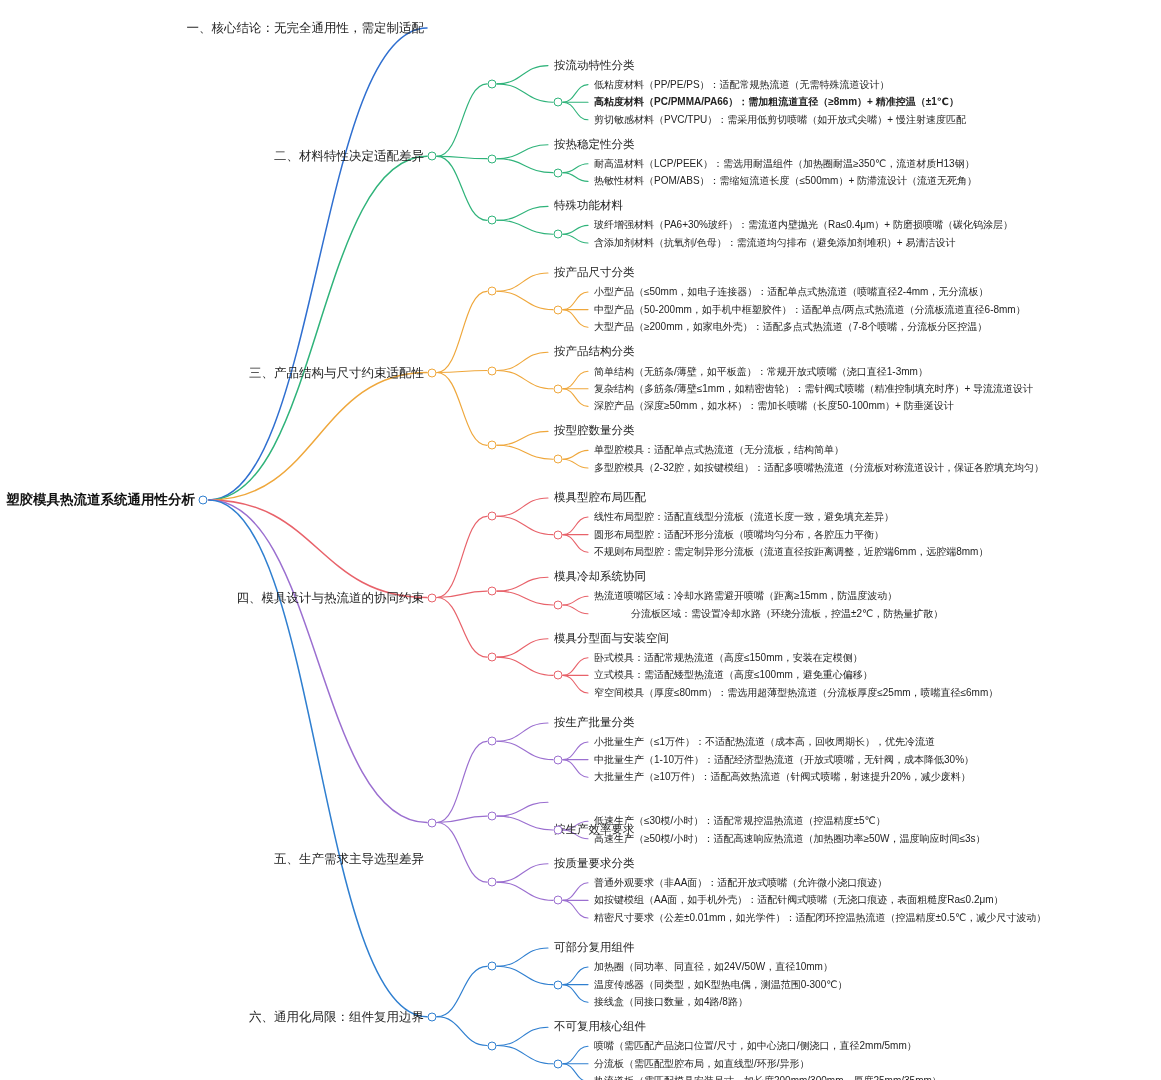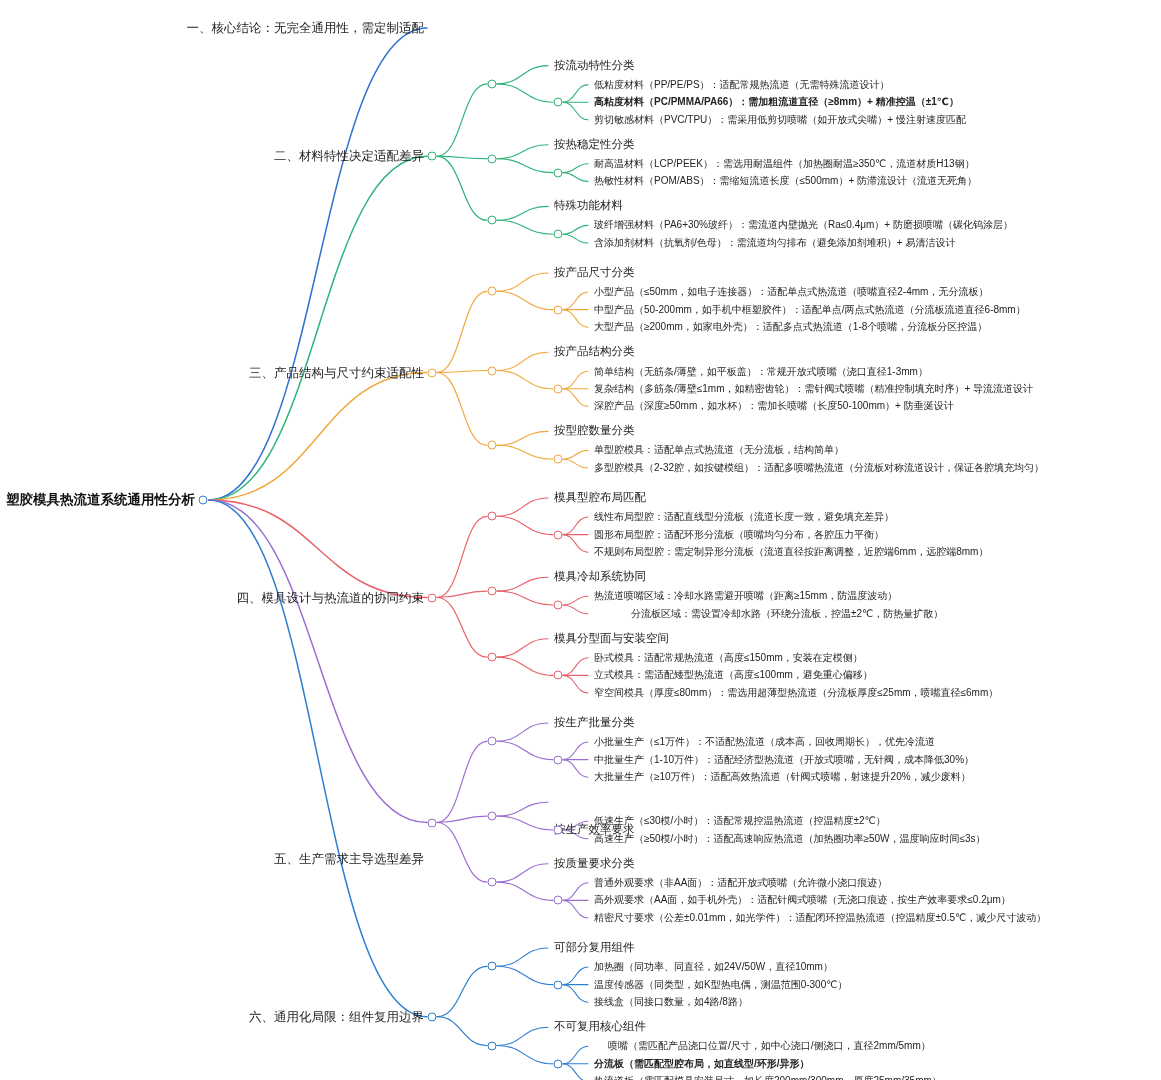--- a/index.html
+++ b/index.html
@@ -177,21 +177,21 @@
       <div class="dot" style="left: 558px; top: 234.2px; border-color: rgb(47, 179, 122);"></div>
       <div class="node n-l3" style="top: 225.4px; left: 594px;"><span class="txt">玻纤增强材料（PA6+30%玻纤）：需流道内壁抛光（Ra≤0.4μm）+ 防磨损喷嘴（碳化钨涂层）</span></div>
       <div class="node n-l3" style="top: 243px; left: 594px;"><span class="txt">含添加剂材料（抗氧剂/色母）：需流道均匀排布（避免添加剂堆积）+ 易清洁设计</span></div>
       <div class="node n-l1" style="top: 372.5px; right: 737px;"><span class="txt">三、产品结构与尺寸约束适配性</span></div>
       <div class="dot" style="left: 432px; top: 372.5px; border-color: rgb(239, 167, 59);"></div>
       <div class="dot" style="left: 492px; top: 291.3px; border-color: rgb(239, 167, 59);"></div>
       <div class="node n-l2" style="top: 273px; left: 554px;"><span class="txt">按产品尺寸分类</span></div>
       <div class="dot" style="left: 558px; top: 309.6px; border-color: rgb(239, 167, 59);"></div>
       <div class="node n-l3" style="top: 292px; left: 594px;"><span class="txt">小型产品（≤50mm，如电子连接器）：适配单点式热流道（喷嘴直径2-4mm，无分流板）</span></div>
       <div class="node n-l3" style="top: 309.6px; left: 594px;"><span class="txt">中型产品（50-200mm，如手机中框塑胶件）：适配单点/两点式热流道（分流板流道直径6-8mm）</span></div>
-      <div class="node n-l3" style="top: 327.2px; left: 594px;"><span class="txt">大型产品（≥200mm，如家电外壳）：适配多点式热流道（1-8个喷嘴，分流板分区控温）</span></div>
+      <div class="node n-l3" style="top: 327.2px; left: 594px;"><span class="txt">大型产品（≥200mm，如家电外壳）：适配多点式热流道（7-8个喷嘴，分流板分区控温）</span></div>
       <div class="dot" style="left: 492px; top: 370.5px; border-color: rgb(239, 167, 59);"></div>
       <div class="node n-l2" style="top: 352.2px; left: 554px;"><span class="txt">按产品结构分类</span></div>
       <div class="dot" style="left: 558px; top: 388.8px; border-color: rgb(239, 167, 59);"></div>
       <div class="node n-l3" style="top: 372px; left: 594px;"><span class="txt">简单结构（无筋条/薄壁，如平板盖）：常规开放式喷嘴（浇口直径1-3mm）</span></div>
       <div class="node n-l3" style="top: 388.8px; left: 594px;"><span class="txt">复杂结构（多筋条/薄壁≤1mm，如精密齿轮）：需针阀式喷嘴（精准控制填充时序）+ 导流流道设计</span></div>
       <div class="node n-l3" style="top: 406.4px; left: 594px;"><span class="txt">深腔产品（深度≥50mm，如水杯）：需加长喷嘴（长度50-100mm）+ 防垂涎设计</span></div>
       <div class="dot" style="left: 492px; top: 445.3px; border-color: rgb(239, 167, 59);"></div>
       <div class="node n-l2" style="top: 431.4px; left: 554px;"><span class="txt">按型腔数量分类</span></div>
       <div class="dot" style="left: 558px; top: 459.2px; border-color: rgb(239, 167, 59);"></div>
       <div class="node n-l3" style="top: 450.4px; left: 594px;"><span class="txt">单型腔模具：适配单点式热流道（无分流板，结构简单）</span></div>
@@ -219,38 +219,38 @@
       <div class="dot" style="left: 432px; top: 822.5px; border-color: rgb(155, 111, 208);"></div>
       <div class="dot" style="left: 492px; top: 741.3px; border-color: rgb(155, 111, 208);"></div>
       <div class="node n-l2" style="top: 723px; left: 554px;"><span class="txt">按生产批量分类</span></div>
       <div class="dot" style="left: 558px; top: 759.6px; border-color: rgb(155, 111, 208);"></div>
       <div class="node n-l3" style="top: 742px; left: 594px;"><span class="txt">小批量生产（≤1万件）：不适配热流道（成本高，回收周期长），优先冷流道</span></div>
       <div class="node n-l3" style="top: 759.6px; left: 594px;"><span class="txt">中批量生产（1-10万件）：适配经济型热流道（开放式喷嘴，无针阀，成本降低30%）</span></div>
       <div class="node n-l3" style="top: 777.2px; left: 594px;"><span class="txt">大批量生产（≥10万件）：适配高效热流道（针阀式喷嘴，射速提升20%，减少废料）</span></div>
       <div class="dot" style="left: 492px; top: 816.1px; border-color: rgb(155, 111, 208);"></div>
       <div class="node n-l2" style="top: 802.2px; left: 554px; margin-top: 28px;"><span class="txt">按生产效率要求</span></div>
       <div class="dot" style="left: 558px; top: 830px; border-color: rgb(155, 111, 208);"></div>
-      <div class="node n-l3" style="top: 821.2px; left: 594px;"><span class="txt">低速生产（≤30模/小时）：适配常规控温热流道（控温精度±2℃）</span></div>
+      <div class="node n-l3" style="top: 821.2px; left: 594px;"><span class="txt">低速生产（≤30模/小时）：适配常规控温热流道（控温精度±5℃）</span></div>
       <div class="node n-l3" style="top: 838.8px; left: 594px;"><span class="txt">高速生产（≥50模/小时）：适配高速响应热流道（加热圈功率≥50W，温度响应时间≤3s）</span></div>
       <div class="dot" style="left: 492px; top: 882.1px; border-color: rgb(155, 111, 208);"></div>
       <div class="node n-l2" style="top: 863.8px; left: 554px;"><span class="txt">按质量要求分类</span></div>
       <div class="dot" style="left: 558px; top: 900.4px; border-color: rgb(155, 111, 208);"></div>
       <div class="node n-l3" style="top: 882.8px; left: 594px;"><span class="txt">普通外观要求（非AA面）：适配开放式喷嘴（允许微小浇口痕迹）</span></div>
-      <div class="node n-l3" style="top: 900.4px; left: 594px;"><span class="txt">高外观要求（AA面，如手机外壳）：适配针阀式喷嘴（无浇口痕迹，按生产效率要求≤0.2μm）</span></div>
+      <div class="node n-l3" style="top: 900.4px; left: 594px;"><span class="txt">如按键模组（AA面，如手机外壳）：适配针阀式喷嘴（无浇口痕迹，表面粗糙度Ra≤0.2μm）</span></div>
       <div class="node n-l3" style="top: 918px; left: 594px;"><span class="txt">精密尺寸要求（公差±0.01mm，如光学件）：适配闭环控温热流道（控温精度±0.5℃，减少尺寸波动）</span></div>
       <div class="node n-l1" style="top: 1016.7px; right: 737px;"><span class="txt">六、通用化局限：组件复用边界</span></div>
       <div class="dot" style="left: 432px; top: 1016.7px; border-color: rgb(47, 127, 208);"></div>
       <div class="dot" style="left: 492px; top: 966.3px; border-color: rgb(47, 127, 208);"></div>
       <div class="node n-l2" style="top: 948px; left: 554px;"><span class="txt">可部分复用组件</span></div>
       <div class="dot" style="left: 558px; top: 984.6px; border-color: rgb(47, 127, 208);"></div>
       <div class="node n-l3" style="top: 967px; left: 594px;"><span class="txt">加热圈（同功率、同直径，如24V/50W，直径10mm）</span></div>
       <div class="node n-l3" style="top: 984.6px; left: 594px;"><span class="txt">温度传感器（同类型，如K型热电偶，测温范围0-300℃）</span></div>
       <div class="node n-l3" style="top: 1002.2px; left: 594px;"><span class="txt">接线盒（同接口数量，如4路/8路）</span></div>
       <div class="dot" style="left: 492px; top: 1045.5px; border-color: rgb(47, 127, 208);"></div>
       <div class="node n-l2" style="top: 1027.2px; left: 554px;"><span class="txt">不可复用核心组件</span></div>
       <div class="dot" style="left: 558px; top: 1063.8px; border-color: rgb(47, 127, 208);"></div>
-      <div class="node n-l3" style="top: 1046.2px; left: 594px; margin-left: 14px;"><span class="txt">喷嘴（需匹配产品浇口位置/尺寸，如中心浇口/侧浇口，直径2mm/5mm）</span></div>
-      <div class="node n-l3" style="top: 1063.8px; left: 594px; font-weight: bold;"><span class="txt">分流板（需匹配型腔布局，如直线型/环形/异形）</span></div>
+      <div class="node n-l3" style="top: 1046.2px; left: 594px;"><span class="txt">喷嘴（需匹配产品浇口位置/尺寸，如中心浇口/侧浇口，直径2mm/5mm）</span></div>
+      <div class="node n-l3" style="top: 1063.8px; left: 594px;"><span class="txt">分流板（需匹配型腔布局，如直线型/环形/异形）</span></div>
       <div class="node n-l3" style="top: 1081.4px; left: 594px;"><span class="txt">热流道板（需匹配模具安装尺寸，如长度200mm/300mm，厚度25mm/35mm）</span></div>
       <div class="node n-root" style="top: 500px; right: 966px;"><span class="txt">塑胶模具热流道系统通用性分析</span></div>
       <div class="dot" style="left: 203px; top: 500px; border-color: rgb(47, 127, 208);"></div>
     </div>
 </div>
 
 </body></html>

